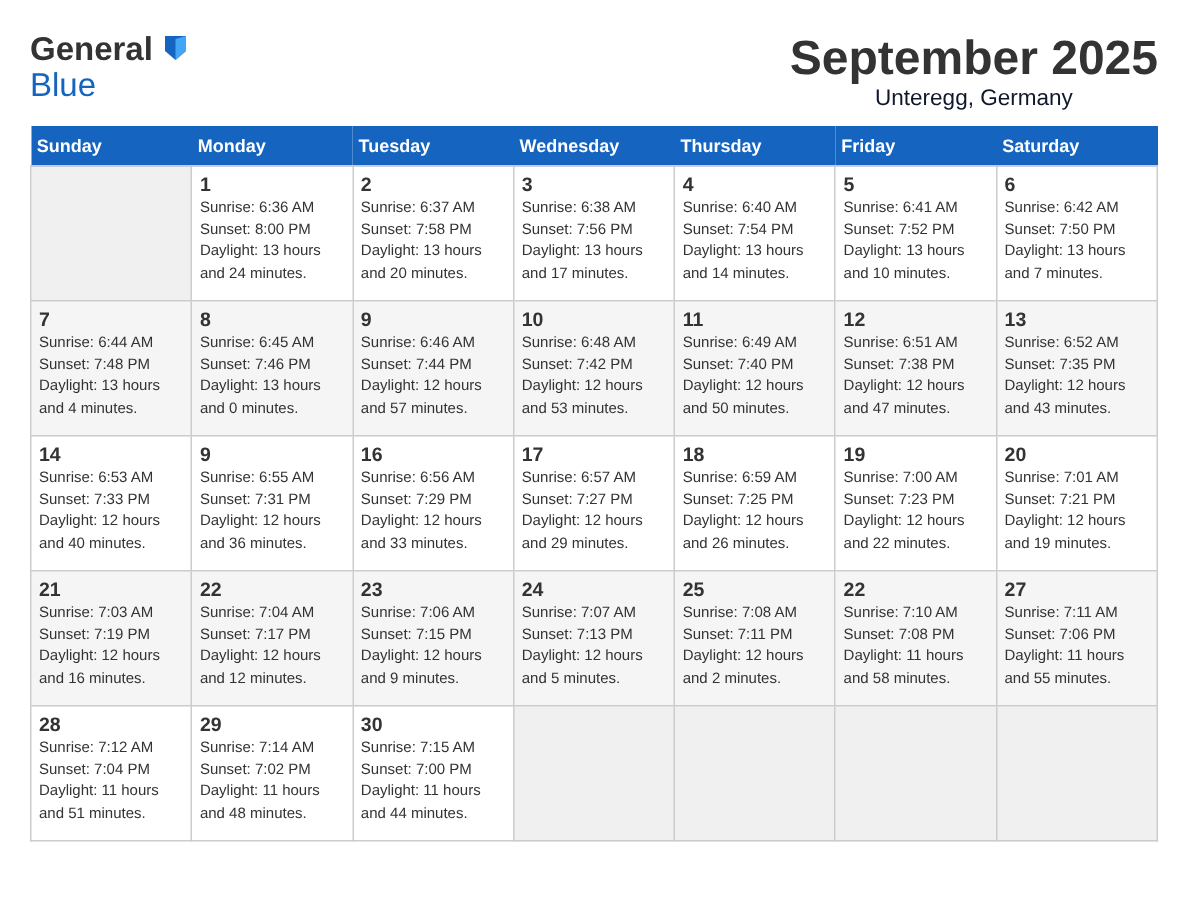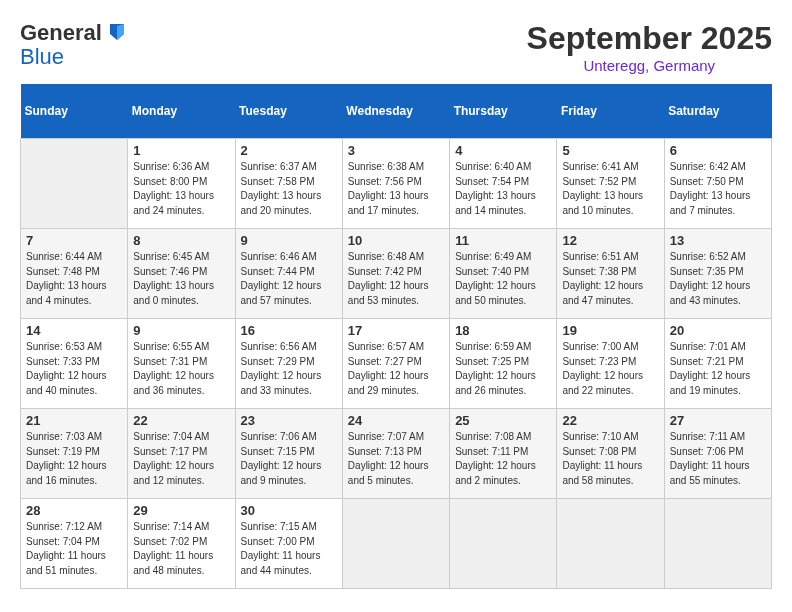--- a/index.html
+++ b/index.html
@@ -29,31 +29,31 @@
     .title-section {
       text-align: center;
     }
     .month-title {
       font-size: 32px;
       font-weight: bold;
       color: #333;
     }
     .location {
       font-size: 15px;
-      color: #6d28d9;
+      color: #0f172a;
     }
     table {
       width: 100%;
       border-collapse: collapse;
       font-size: 11px;
     }
     th {
       background: #1565c0;
       color: #fff;
-      padding: 20px 4px;
+      padding: 6px 4px;
       text-align: left;
       font-size: 12px;
       font-weight: bold;
     }
     td {
       border: 1px solid #ccc;
       vertical-align: top;
       padding: 4px 5px;
       height: 90px;
       width: calc(100% / 7);

